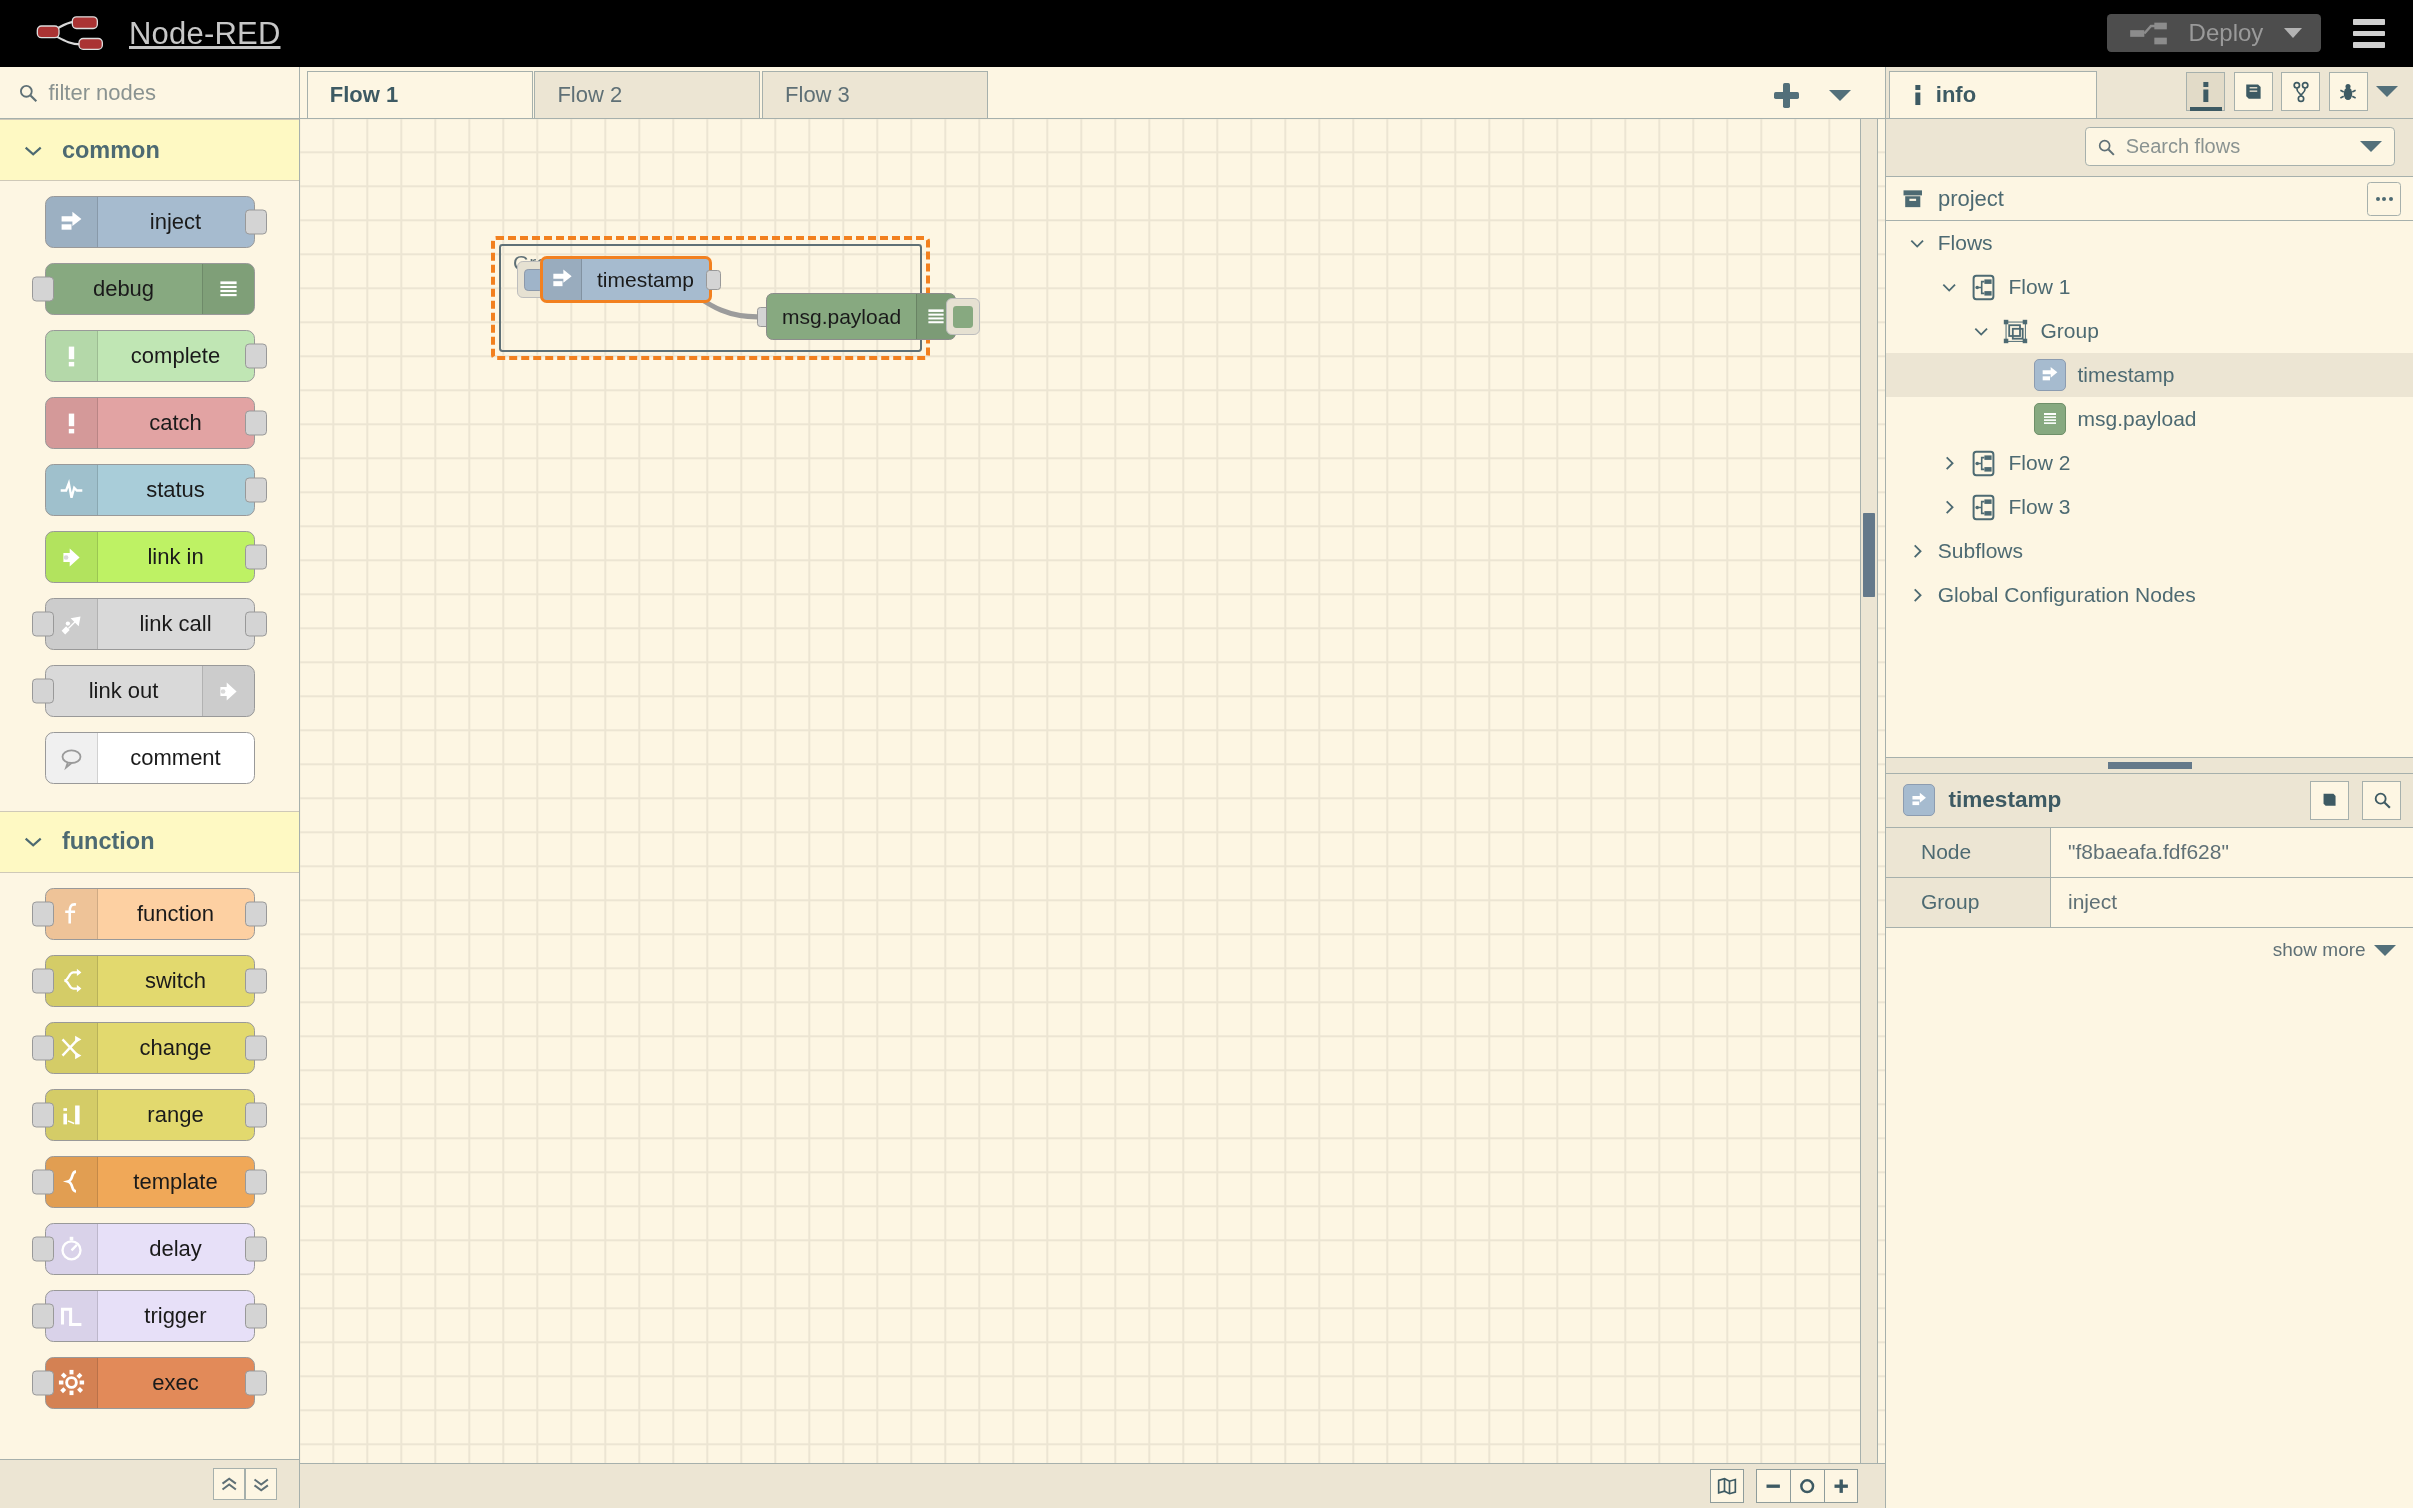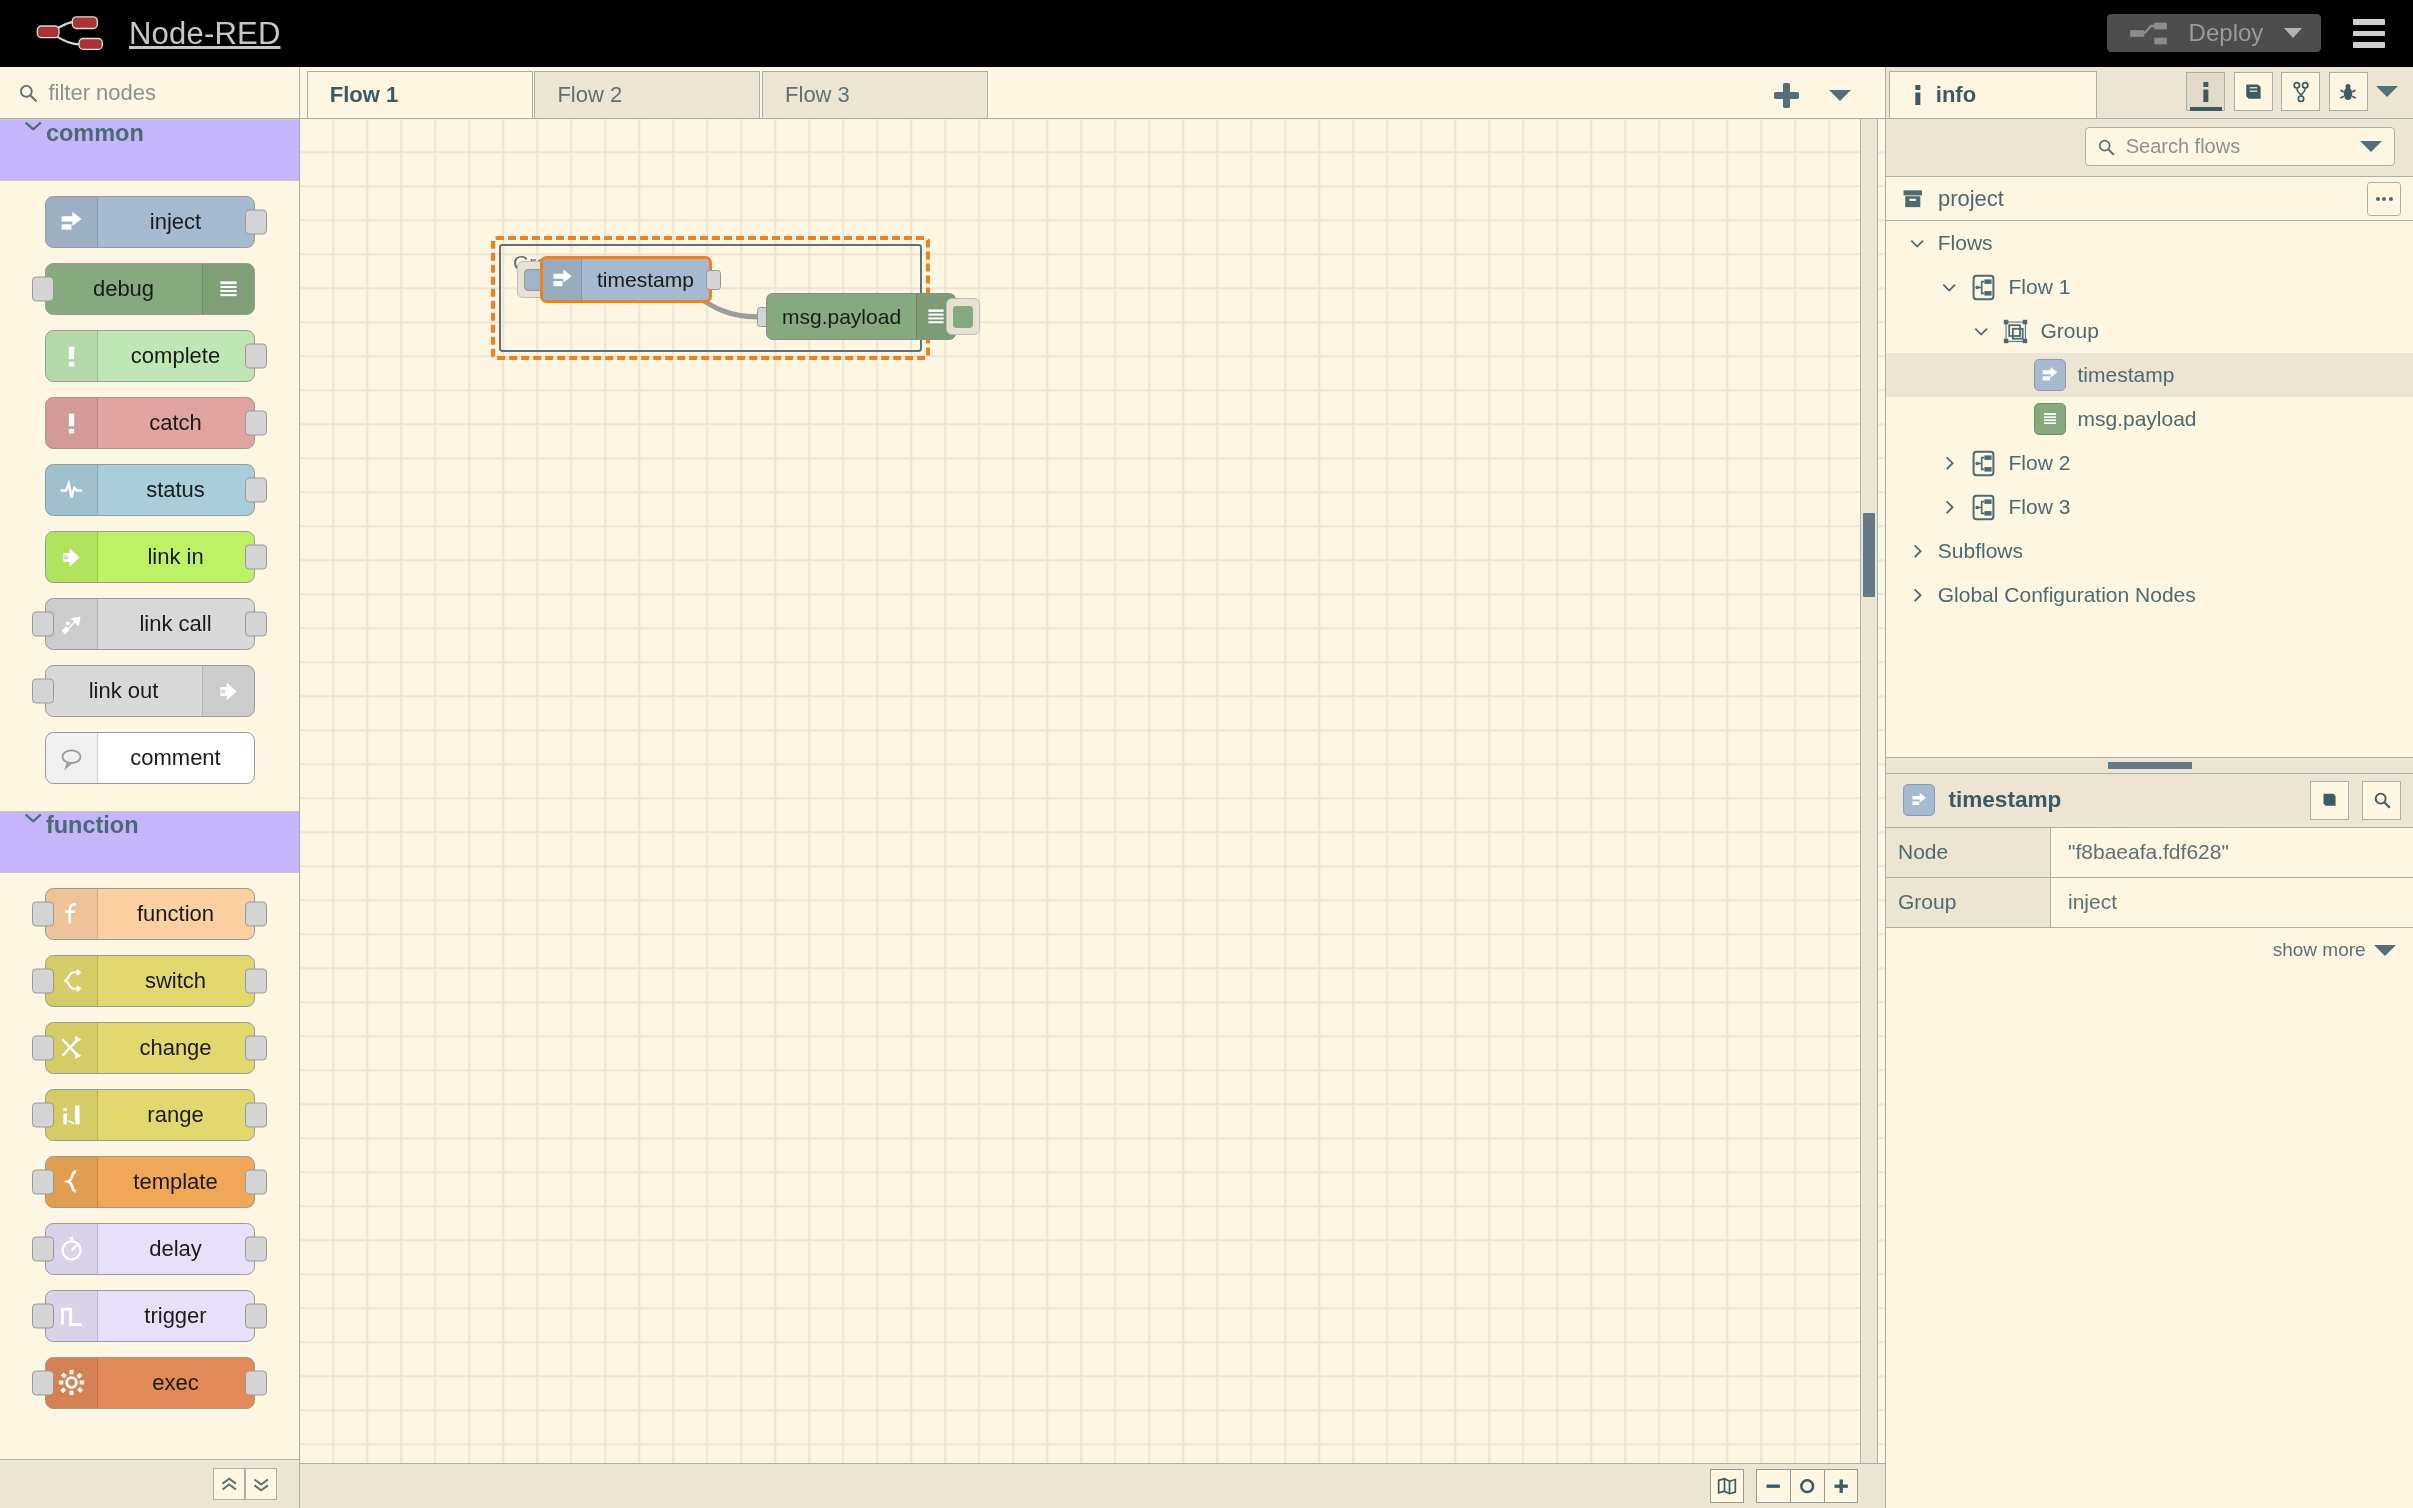--- a/index.html
+++ b/index.html
@@ -41,22 +41,22 @@
     border-right: 1.7px solid #a6b0ac; display: flex; flex-direction: column; min-height: 0;
   }
   .palette-search {
     height: 52px; flex: 0 0 52px; border-bottom: 1.7px solid #a6b0ac;
     display: flex; align-items: center; gap: 10px; padding: 0 18.4px;
   }
   .palette-search .mag { flex: 0 0 auto; }
   .palette-search-text { color: #8a9391; font-size: 22px; }
   .palette-scroll { flex: 1; overflow: hidden; }
   .cat-header {
-    background: #c4b5fd; border-top: 0.8px solid #cfc9b8; border-bottom: 0.8px solid #cfc9b8;
-    height: 62px; display: flex; gap: 4px; padding: 0 23.5px;
+    background: #fef9c3; border-top: 0.8px solid #cfc9b8; border-bottom: 0.8px solid #cfc9b8;
+    height: 62px; display: flex; align-items: center; gap: 20px; padding: 0 23.5px;
   }
   .cat-title { font-size: 23.5px; font-weight: bold; color: #4d6a72; }
   .chev { width: 18.4px; height: 11px; }
   .cat-body { padding: 15px 0 11.7px 0; }
 
   .pnode {
     position: relative; height: 52px; margin: 0 auto 15px auto; width: 210px;
     border: 1.7px solid #999; border-radius: 8.4px; display: flex; align-items: center;
     overflow: visible;
   }
@@ -185,21 +185,21 @@
   .ticon { flex: 0 0 auto; display: flex; align-items: center; }
   .nodechip { width: 32px; height: 32px; border-radius: 5px; display: flex; align-items: center; justify-content: center; }
 
   .sb-split { height: 17px; background: #ece5d3; border-top: 1.7px solid #a6b0ac; border-bottom: 1.7px solid #a6b0ac; display: flex; align-items: center; justify-content: center; position: relative; cursor: ns-resize; }
   .sb-split-handle { width: 84px; height: 6.7px; background: #64798a; }
   .sb-info { background: #ece5d3; flex: 0 0 auto; }
   .sb-info-head { height: 54px; display: flex; align-items: center; gap: 13.4px; padding: 0 11.7px 0 17px; border-bottom: 0.8px solid #a6b0ac; }
   .sb-info-title { font-size: 22.6px; font-weight: bold; color: #3d5a63; flex: 1; }
   .prop-table { background: #fdf6e3; }
   .prop-row { display: flex; border-bottom: 0.8px solid #a6b0ac; height: 50px; }
-  .prop-key { width: 164px; flex: 0 0 164px; background: #ece5d3; display: flex; align-items: center; padding-left: 12px; font-size: 21px; color: #4d6a72; }
+  .prop-key { width: 164px; flex: 0 0 164px; background: #ece5d3; display: flex; align-items: center; padding-left: 35px; font-size: 21px; color: #4d6a72; }
   .prop-val { flex: 1; display: flex; align-items: center; padding-left: 17px; font-size: 21px; color: #5f7076; border-left: 0.8px solid #a6b0ac; }
   .show-more { height: 45px; background: #fdf6e3; display: flex; align-items: center; justify-content: flex-end; gap: 8.4px; padding-right: 17px; font-size: 19px; color: #5f7076; cursor: pointer; }
   .sb-rest { flex: 1; background: #fdf6e3; }
 </style>
 </head>
 <body>
 
 <div id="app">
 
   <div class="header">

